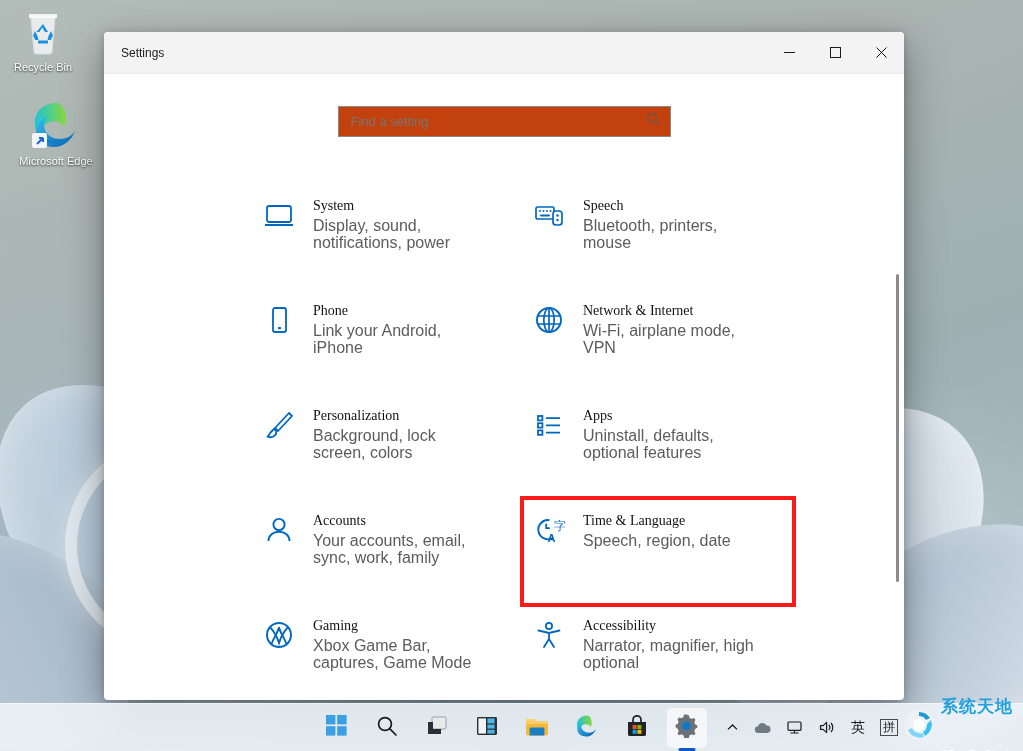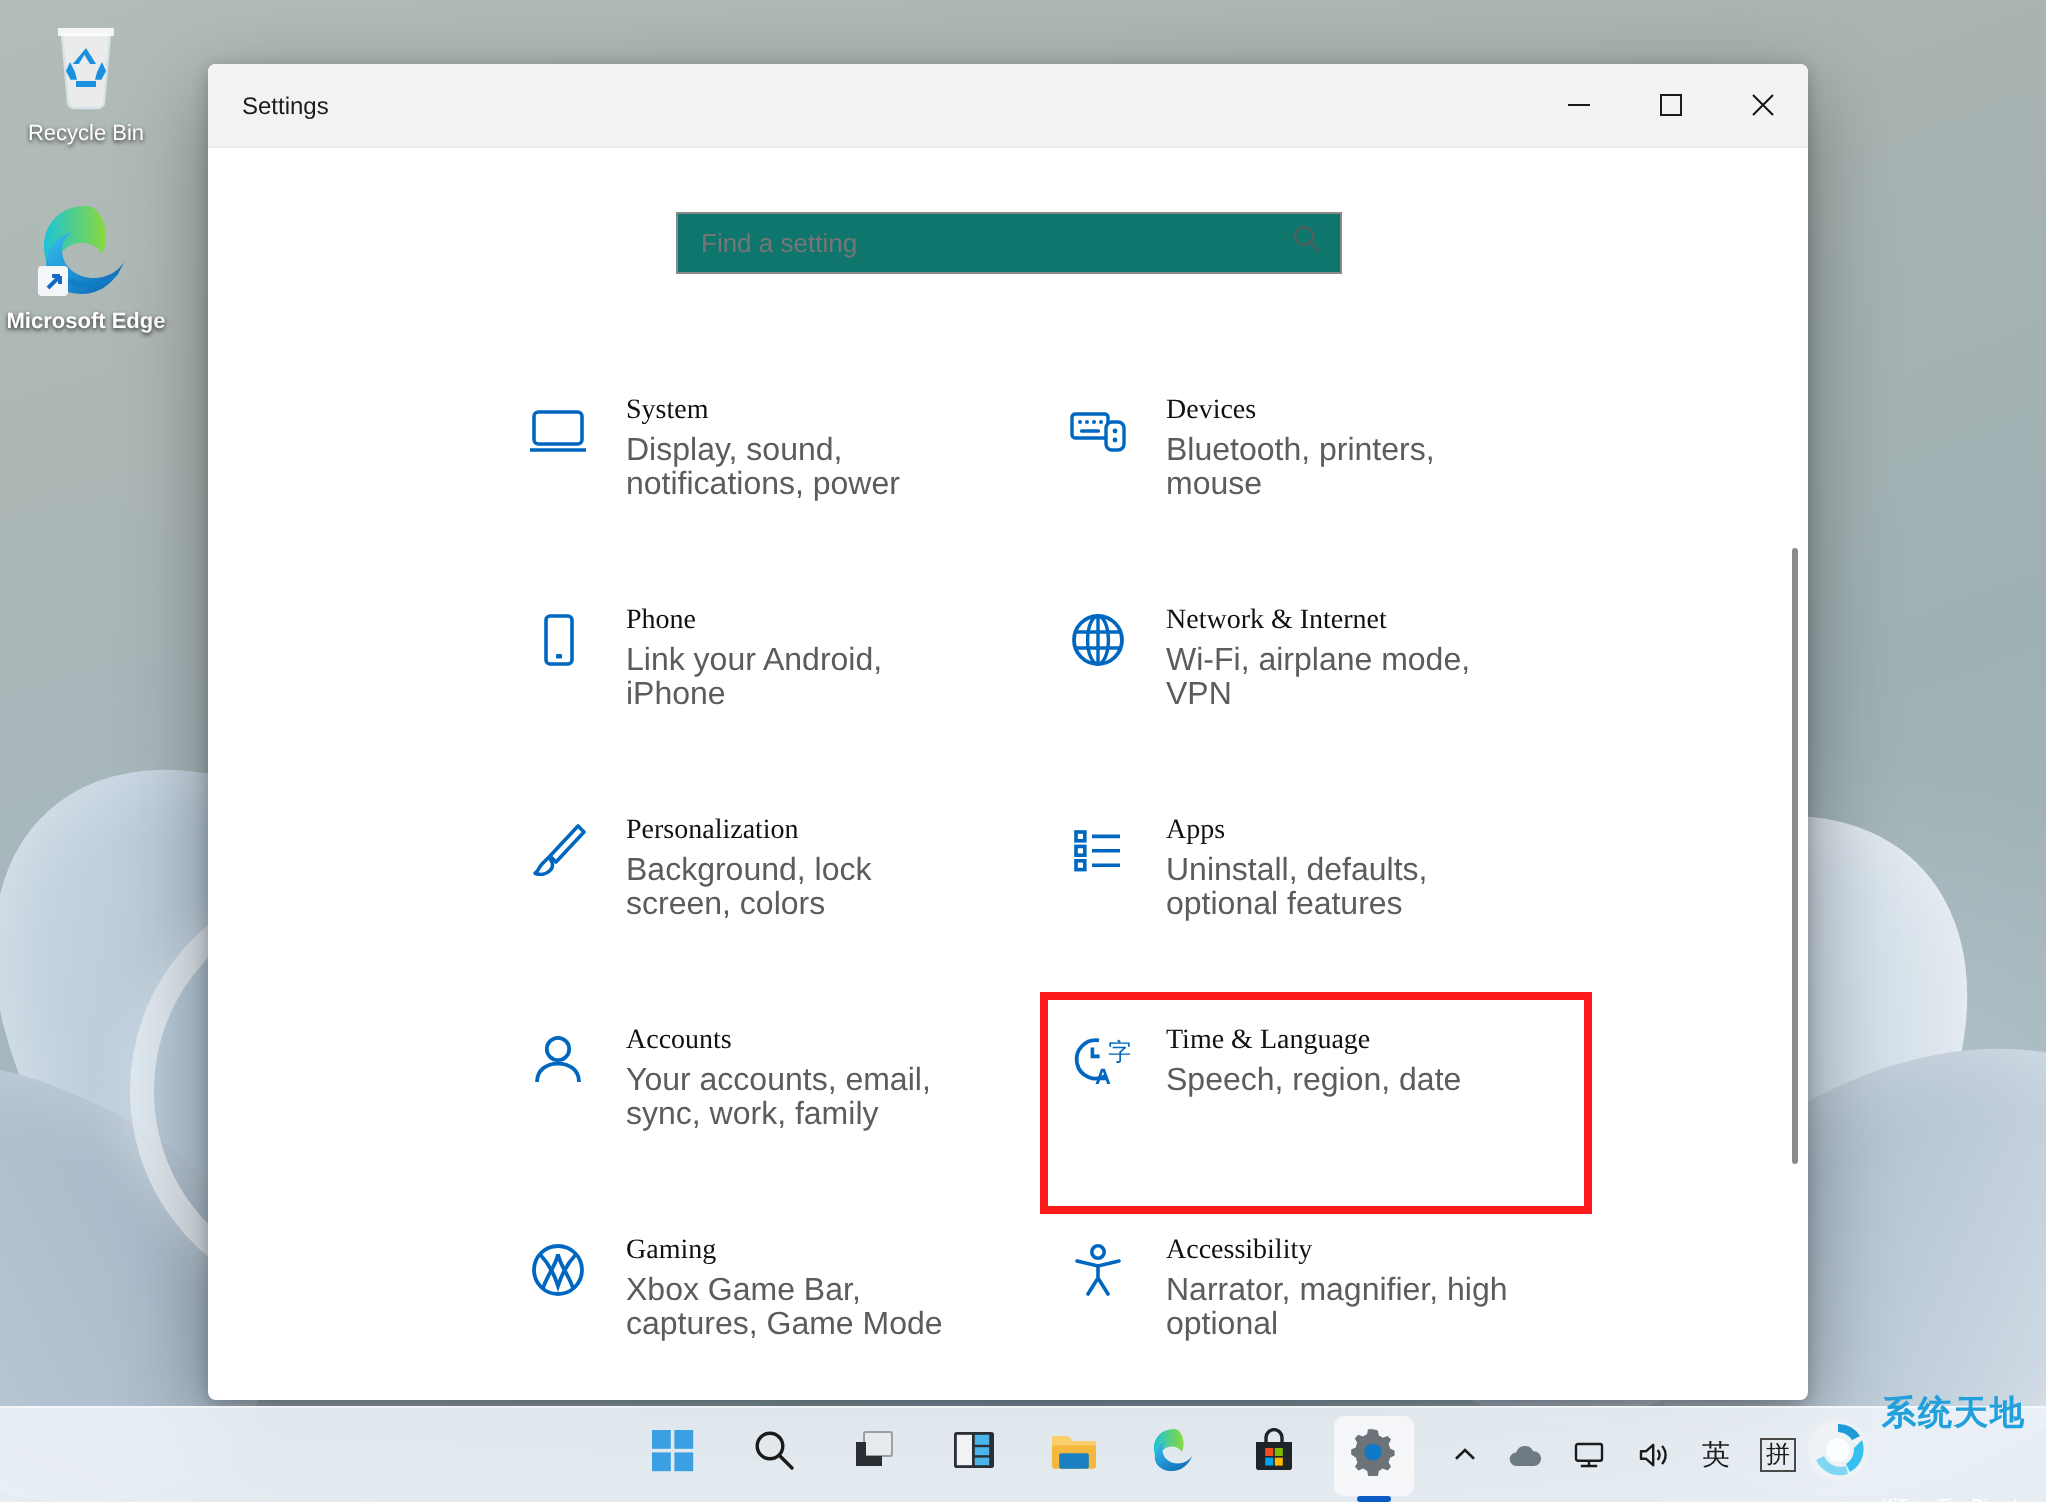--- a/index.html
+++ b/index.html
@@ -50,21 +50,21 @@
     margin-left:17px; font-size:12px; color:#1b1b1b;
   }
   #wincontrols { margin-left:auto; display:flex; height:42px; }
   .wbtn {
     width:46px; height:42px; display:flex; align-items:center; justify-content:center;
     color:#111;
   }
   #content { position:relative; height:595px; background:#fff; }
   #searchwrap { display:flex; justify-content:center; padding-top:32px; }
   #searchbox {
-    width:333px; height:31px; border:1px solid #8a8a8a; background:#0f766e;
+    width:333px; height:31px; border:1px solid #8a8a8a; background:#c2410c;
     display:flex; align-items:center; padding:0 9px 0 12px;
   }
   #searchbox input {
     flex:1; border:0; outline:0; font-size:13px; color:#1b1b1b;
     font-family:"Liberation Sans", sans-serif; background:transparent;
   }
   #searchbox input::placeholder { color:#767676; }
   #grid {
     display:grid; grid-template-columns:270px 270px;
     column-gap:0px; row-gap:0px;
@@ -154,21 +154,21 @@
           <path d="M23 18 l5 8 h-3 l-2.8 -4.6 -2.8 4.6 h-3 z"></path>
           <path d="M17.5 30 l-2.5 -5 -2 4.5 2.3 4.4 3.2 0 z"></path>
           <path d="M28.5 30 l2.5 -5 2 4.5 -2.3 4.4 -3.2 0 z"></path>
           <path d="M18 34.5 h10 v3 h-10 z"></path>
         </g>
       </svg>
     </span>
     <span>Recycle Bin</span>
   </div>
 
-  <div class="dicon" style="left:3px;top:100px;font-weight:bold;">
+  <div class="dicon" style="left:16px;top:100px;">
     <span class="glyph">
       <svg width="50" height="50" viewBox="0 0 50 50">
         <defs>
           <linearGradient id="eg1" x1="0" y1="0" x2="1" y2="1">
             <stop offset="0" stop-color="#35c1f1"></stop>
               <stop offset="1" stop-color="#0b5fb0"></stop>
           </linearGradient>
           <linearGradient id="eg2" x1="0" y1="0" x2="1" y2="0">
             <stop offset="0" stop-color="#1cc3d6"></stop>
               <stop offset="1" stop-color="#8ad93c"></stop>
@@ -247,21 +247,21 @@
                   <circle cx="14" cy="12" r="1"></circle>
                   <circle cx="17.5" cy="12" r="1"></circle>
                   <rect x="7" y="15.6" width="10" height="1.8" rx=".8"></rect>
                 </g>
               <rect x="20" y="12" width="9" height="14" rx="3" fill="#fff" stroke="#0067c0" stroke-width="1.7"></rect>
               <circle cx="24.5" cy="16.5" r="1.2" fill="#0067c0"></circle>
               <circle cx="24.5" cy="21" r="1.2" fill="#0067c0"></circle>
             </svg>
           </span>
           <span class="tx">
-            <span class="tname">Devices</span>
+            <span class="tname">Speech</span>
             <span class="tdesc" style="display:block">Bluetooth, printers, mouse</span>
           </span>
         </div>
 
         <div class="tile">
           <span class="ticon">
             <svg width="32" height="32" viewBox="0 0 32 32">
               <rect x="10" y="4" width="13" height="24" rx="2" fill="none" stroke="#0067c0" stroke-width="1.8"></rect>
               <rect x="15" y="23" width="3" height="2.2" rx=".6" fill="#0067c0"></rect>
             </svg>

